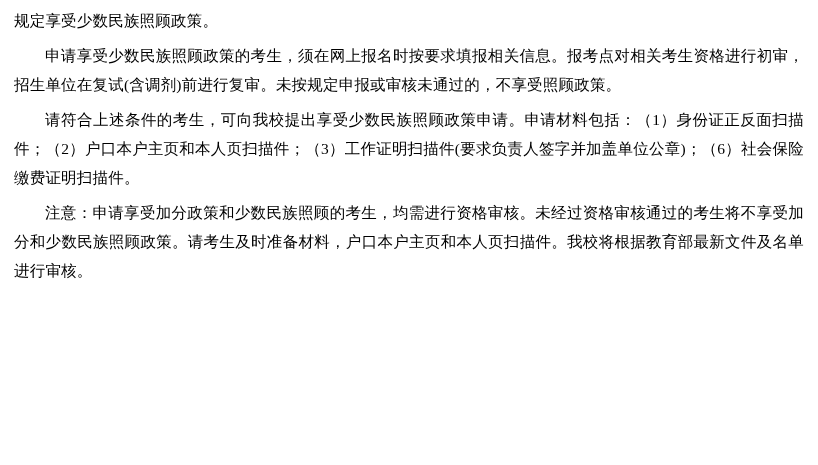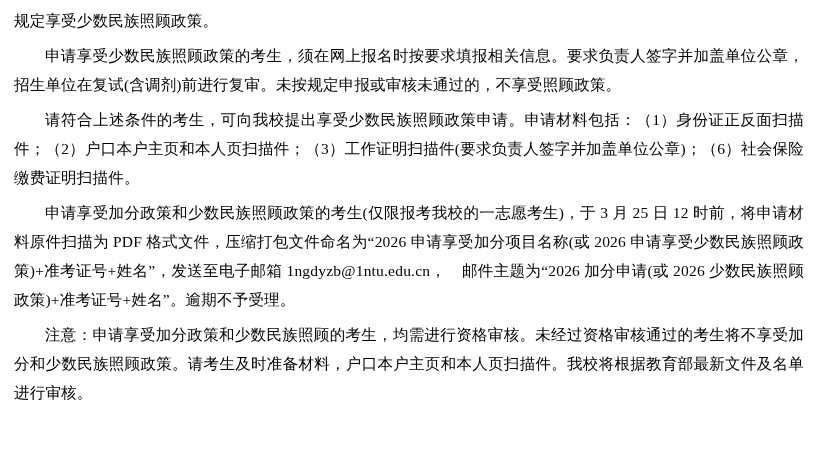--- a/index.html
+++ b/index.html
@@ -37,21 +37,20 @@
     margin-top: 2px;
   }
 </style>
 </head>
 <body>
 
 <div class="page">
 
   <p class="para first">规定享受少数民族照顾政策。</p>
 
-  <p class="para indent">申请享受少数民族照顾政策的考生，须在网上报名时按要求填报相关信息。要求负责人签字并加盖单位公章，招生单位在复试(含调剂)前进行复审。未按规定申报或审核未通过的，不享受照顾政策。</p>
+  <p class="para indent">申请享受少数民族照顾政策的考生，须在网上报名时按要求填报相关信息。报考点对相关考生资格进行初审，招生单位在复试(含调剂)前进行复审。未按规定申报或审核未通过的，不享受照顾政策。</p>
 
   <p class="para indent">请符合上述条件的考生，可向我校提出享受少数民族照顾政策申请。申请材料包括：（1）身份证正反面扫描件；（2）户口本户主页和本人页扫描件；（3）工作证明扫描件(要求负责人签字并加盖单位公章)；（6）社会保险缴费证明扫描件。</p>
 
-  <p class="para indent">申请享受加分政策和少数民族照顾政策的考生(仅限报考我校的一志愿考生)，于 3 月 25 日 12 时前，将申请材料原件扫描为 PDF 格式文件，压缩打包文件命名为“2026 申请享受加分项目名称(或 2026 申请享受少数民族照顾政策)+准考证号+姓名”，发送至电子邮箱 1ngdyzb@1ntu.edu.cn，　邮件主题为“2026 加分申请(或 2026 少数民族照顾政策)+准考证号+姓名”。逾期不予受理。</p>
 
   <p class="para indent">注意：申请享受加分政策和少数民族照顾的考生，均需进行资格审核。未经过资格审核通过的考生将不享受加分和少数民族照顾政策。请考生及时准备材料，户口本户主页和本人页扫描件。我校将根据教育部最新文件及名单进行审核。</p>
 
 </div>
 
 </body></html>

